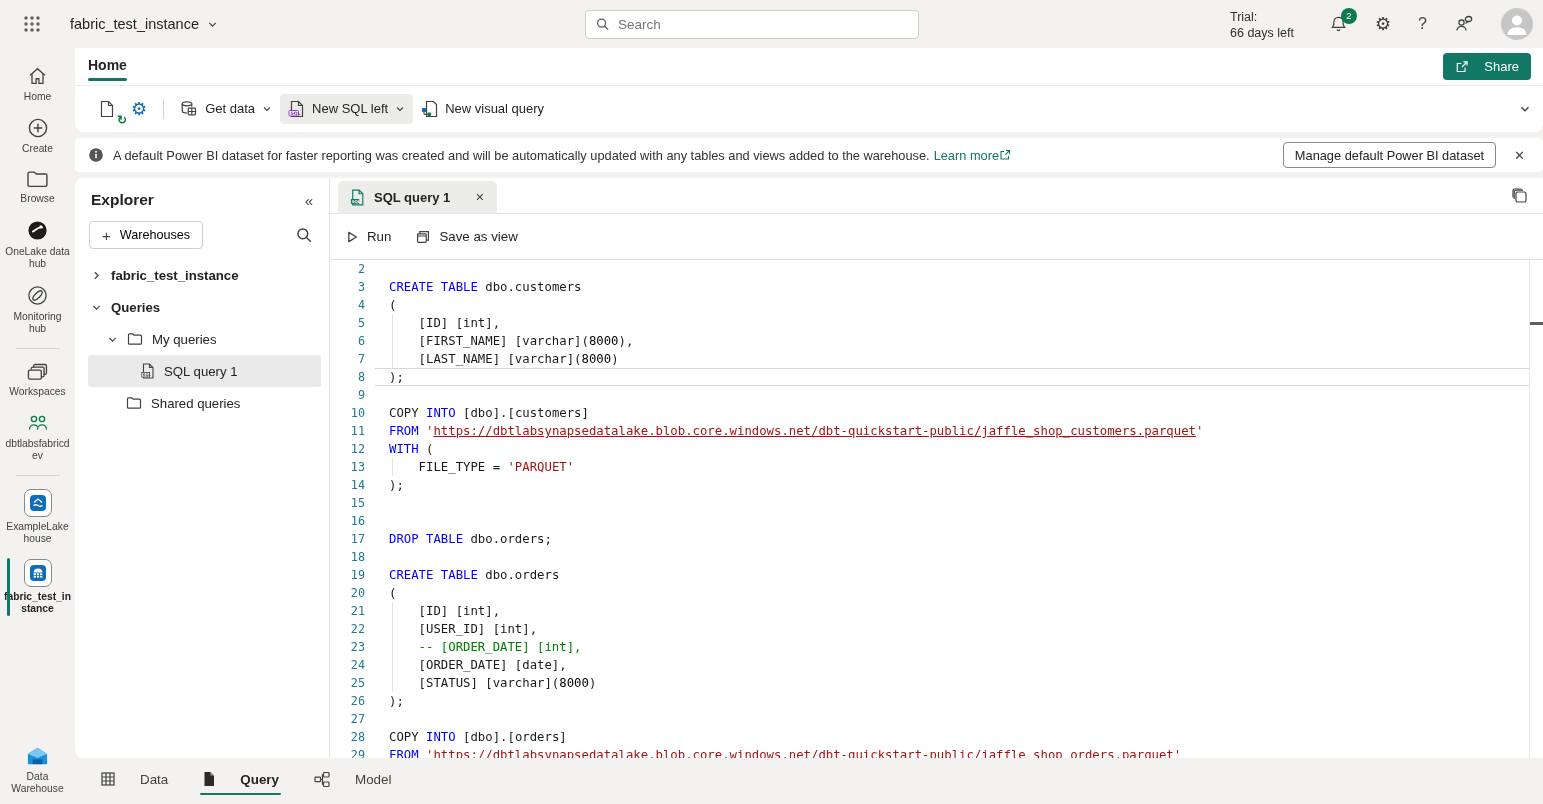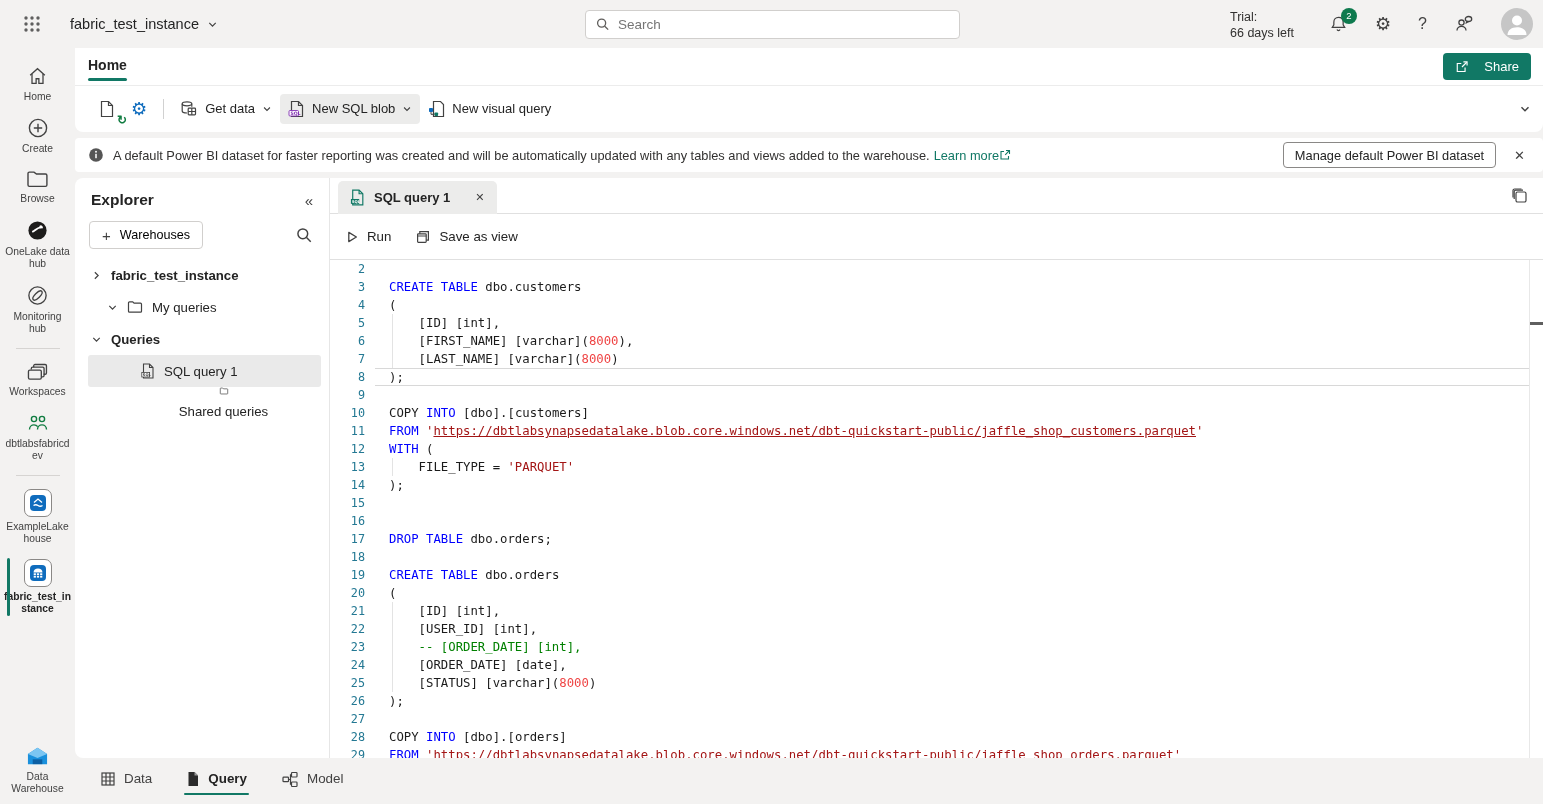--- a/index.html
+++ b/index.html
@@ -4,21 +4,21 @@
 <style>
   * { margin:0; padding:0; box-sizing:border-box; }
   html,body { width:1543px; height:804px; }
   body { position:relative; background:#f3f2f1; font-family:"Liberation Sans",sans-serif; color:#242424; overflow:hidden; }
   svg { display:block; }
 
   
   .topbar { position:absolute; left:0; top:0; right:0; height:48px; background:#f3f2f1; display:flex; align-items:center; }
   .waffle { margin-left:22px; cursor:pointer; }
   .ws-name { margin-left:28px; font-size:14.5px; display:flex; align-items:center; gap:8px; cursor:pointer; }
-  .searchbox { position:absolute; left:585px; top:10px; width:375px; height:29px; background:#fff; border:1px solid #d1cfcd; border-radius:4px; display:flex; align-items:center; padding:0 10px; gap:8px; }
+  .searchbox { position:absolute; left:585px; top:10px; width:334px; height:29px; background:#fff; border:1px solid #d1cfcd; border-radius:4px; display:flex; align-items:center; padding:0 10px; gap:8px; }
   .searchbox input { border:none; outline:none; font-size:13.5px; color:#616161; width:100%; background:transparent; font-family:"Liberation Sans",sans-serif; }
   .trial { position:absolute; left:1230px; top:9px; font-size:12.5px; color:#323130; line-height:16px; }
   .top-icons { position:absolute; right:10px; top:0; height:48px; display:flex; align-items:center; gap:27px; }
   .bell-wrap { position:relative; cursor:pointer; }
   .badge { position:absolute; top:-7px; right:-9px; min-width:16px; height:16px; border-radius:8px; background:#0e7a4e; color:#fff; font-size:9.5px; display:flex; align-items:center; justify-content:center; padding:0 4px; }
   .glyph-btn { font-size:18px; color:#424242; cursor:pointer; line-height:1; }
   .help { font-size:16px; }
   .avatar { width:32px; height:32px; border-radius:50%; background:#c6c6c6; display:flex; align-items:center; justify-content:center; cursor:pointer; }
 
   
@@ -82,27 +82,27 @@
   .cmd { display:flex; align-items:center; gap:8px; cursor:pointer; }
 
   
   .editor { position:absolute; left:0; top:82px; right:14px; bottom:0; overflow:hidden; background:#fff; }
   .cl { position:relative; display:flex; height:18px; line-height:18px; font-family:"DejaVu Sans Mono",monospace; font-size:12.3px; white-space:pre; }
   .cl .ln { flex:none; width:35px; text-align:right; color:#237893; font-size:11.8px; }
   .cl .code { margin-left:24px; position:relative; }
   .cl .guide { position:absolute; left:3px; top:0; bottom:0; border-left:1px solid #e3e3e3; }
   .cl.cur::after { content:""; position:absolute; left:45px; right:0; top:0; bottom:0; border-top:1px solid #d8d8d8; border-bottom:1px solid #d8d8d8; pointer-events:none; }
   .kw { color:#0000ff; } .str { color:#a31515; } .u { text-decoration:underline; }
-  .com { color:#008000; } .num { color:#ef4444; } .pl { color:#1b1b1b; }
+  .com { color:#008000; } .num { color:#000000; } .pl { color:#1b1b1b; }
   .scrollstrip { position:absolute; right:0; top:82px; bottom:0; width:14px; border-left:1px solid #e8e8e8; background:#fff; }
   .scrolldash { position:absolute; left:0; right:0; top:62px; height:3px; background:#5f5f5f; }
 
   
   .bottombar { position:absolute; left:75px; right:0; bottom:0; height:46px; display:flex; align-items:center; gap:30px; padding-left:23px; }
-  .btab { display:flex; gap:8px; font-size:13.4px; color:#424242; position:relative; padding:6px 2px 10px; cursor:pointer; }
+  .btab { display:flex; align-items:center; gap:24px; font-size:13.4px; color:#424242; position:relative; padding:6px 2px 10px; cursor:pointer; }
   .btab.active { color:#242424; font-weight:bold; }
   .btab.active::after { content:""; position:absolute; left:0; right:0; bottom:2px; height:2.5px; background:#117865; border-radius:2px; }
 </style>
 </head>
 <body>
 
 <div class="topbar">
   <span class="waffle">
     <svg width="20" height="20" viewBox="0 0 20 20" fill="#5f5f5f">
         <circle cx="4" cy="4" r="1.7"></circle>
@@ -197,21 +197,21 @@
           <path d="M2.5 4.2 6 7.8 9.5 4.2"></path>
         </svg>
     </span>
     <span class="tb-item hl">
       <svg width="17" height="18" viewBox="0 0 17 18" fill="none">
           <path d="M3.5 1.5h7l4 4v11h-11z" stroke="#424242" stroke-width="1.2"></path>
           <path d="M10.5 1.5v4h4" stroke="#424242" stroke-width="1.2"></path>
           <rect x="1" y="10.5" width="9.5" height="5.5" rx="1" fill="#fff" stroke="#8331b4" stroke-width="0.9"></rect>
           <text x="2.4" y="14.8" font-size="4.6" font-weight="bold" fill="#8331b4" font-family="DejaVu Sans, sans-serif">SQL</text>
         </svg>
-      <span>New SQL blob</span>
+      <span>New SQL left</span>
       <svg width="10" height="10" viewBox="0 0 12 12" fill="none" stroke="#424242" stroke-width="1.3">
           <path d="M2.5 4.2 6 7.8 9.5 4.2"></path>
         </svg>
     </span>
     <span class="tb-item">
       <svg width="17" height="18" viewBox="0 0 17 18" fill="none">
           <path d="M5.5 1.5h7l3 3v12h-10z" stroke="#424242" stroke-width="1.2"></path>
           <rect x="1" y="8" width="4" height="4" rx="0.8" fill="#0f6cbd"></rect>
           <rect x="6.5" y="12.5" width="3.6" height="3.6" rx="0.8" fill="#117865"></rect>
           <path d="M3 12v2.3h3.5" stroke="#424242" stroke-width="1"></path>
@@ -354,45 +354,45 @@
           </svg>
       </span>
     </div>
     <div class="tree">
       <div class="trow b">
         <svg class="chev" width="11" height="11" viewBox="0 0 12 12" fill="none" stroke="#424242" stroke-width="1.3">
             <path d="M4.2 2.5 7.8 6l-3.6 3.5"></path>
           </svg>
         <span>fabric_test_instance</span>
       </div>
+      <div class="trow b">
+        <svg class="chev" width="11" height="11" viewBox="0 0 12 12" fill="none" stroke="#424242" stroke-width="1.3">
+            <path d="M2.5 4.2 6 7.8 9.5 4.2"></path>
+          </svg>
+        <span>Queries</span>
+      </div>
       <div class="trow tind1">
         <svg class="chev" width="11" height="11" viewBox="0 0 12 12" fill="none" stroke="#424242" stroke-width="1.3">
             <path d="M2.5 4.2 6 7.8 9.5 4.2"></path>
           </svg>
         <svg width="16" height="14" viewBox="0 0 16 14" fill="none" stroke="#424242" stroke-width="1.2">
             <path d="M1.5 2.8c0-.6.4-1 1-1h3.2l1.4 1.4h6.4c.6 0 1 .4 1 1v7c0 .6-.4 1-1 1h-11c-.6 0-1-.4-1-1z"></path>
           </svg>
         <span>My queries</span>
-      </div>
-      <div class="trow b">
-        <svg class="chev" width="11" height="11" viewBox="0 0 12 12" fill="none" stroke="#424242" stroke-width="1.3">
-            <path d="M2.5 4.2 6 7.8 9.5 4.2"></path>
-          </svg>
-        <span>Queries</span>
       </div>
       <div class="trow tind2 sel">
         <svg width="14" height="16" viewBox="0 0 14 16" fill="none">
             <path d="M2.5 1h6l3.5 3.5V15h-9.5z" stroke="#424242" stroke-width="1.1"></path>
             <path d="M8.5 1v3.5H12" stroke="#424242" stroke-width="1.1"></path>
             <rect x="0.8" y="9.4" width="7.8" height="4.6" fill="#fff" stroke="#424242" stroke-width="0.8"></rect>
             <text x="1.8" y="13" font-size="3.6" font-weight="bold" fill="#424242" font-family="DejaVu Sans, sans-serif">SQL</text>
           </svg>
         <span>SQL query 1</span>
       </div>
-      <div class="trow tind1" style="padding-left:38px;flex-direction:column;">
+      <div class="trow tind1" style="padding-left:38px;">
         <svg width="16" height="14" viewBox="0 0 16 14" fill="none" stroke="#424242" stroke-width="1.2">
             <path d="M1.5 2.8c0-.6.4-1 1-1h3.2l1.4 1.4h6.4c.6 0 1 .4 1 1v7c0 .6-.4 1-1 1h-11c-.6 0-1-.4-1-1z"></path>
           </svg>
         <span>Shared queries</span>
       </div>
     </div>
   </div>
 
   <div class="qpane">
     <div class="tabbar">

